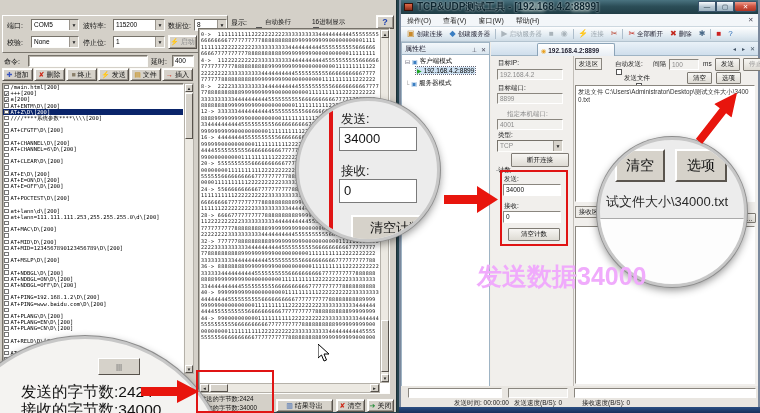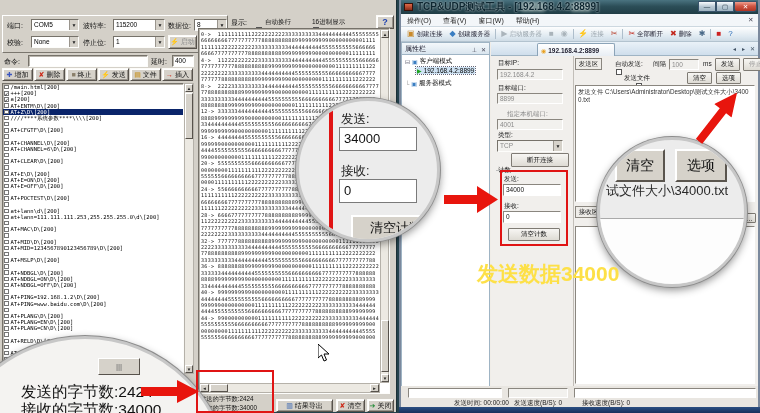--- a/index.html
+++ b/index.html
@@ -55,21 +55,21 @@
   .treerow{display:flex;align-items:center;gap:2px;font-size:6.5px;white-space:nowrap;}
   .btnR{background:linear-gradient(#f7f6f3,#dedbd4);border:1px solid #7f7b74;border-radius:1px;
     display:flex;align-items:center;justify-content:center;font-size:6.5px;color:#111;white-space:nowrap;}
   .inR{background:#f2f1ee;border:1px solid;border-color:#8a867f #fff #fff #8a867f;font-size:6.5px;line-height:9px;color:#8a8a8a;padding-left:2px;white-space:nowrap;overflow:hidden;}
   .lblR{font-size:6.5px;color:#222;white-space:nowrap;}
   .chip{background:#efede9;border:1px solid #8a867f;font-size:6.5px;line-height:10px;text-align:center;color:#222;}
   
   .mag{border-radius:50%;border:3px solid #c7c7c7;box-shadow:0 0 0 1px #8d8d8d,0 3px 9px rgba(0,0,0,.45);
     background:#ececec;overflow:hidden;}
   .redbox{border:2px solid #e01414;}
-  .rednote{font-size:21px;font-weight:bold;color:#fde047;white-space:nowrap;font-family:"Liberation Sans",sans-serif;}
+  .rednote{font-size:25px;font-weight:bold;color:#f0abfc;white-space:nowrap;font-family:"Liberation Sans",sans-serif;}
   .bigbtn{background:#d6d2ca;border:2px solid;border-color:#fff #5a554e #5a554e #fff;display:flex;align-items:center;justify-content:center;font-size:14px;color:#111;}
   .magtxt{font-size:13px;color:#2a2a2a;white-space:nowrap;font-family:"Liberation Sans",sans-serif;}
 </style>
 </head>
 <body>
 
 <div id="stage">
 
   <div class="abs winL" style="left:0;top:1;width:397px;height:412px;">
 
@@ -679,21 +679,21 @@
 
   <div class="abs mag" style="left:-60px;top:336px;width:290px;height:290px;z-index:50;background:#f4f3f1;">
     <div class="abs thumb" style="left:155px;top:19px;width:42px;height:17px;font-size:8px;text-align:center;line-height:15px;color:#666;">|||</div>
     <div class="abs" style="left:78px;top:43px;font-size:15.5px;color:#111;white-space:nowrap;">发送的字节数:2424</div>
     <div class="abs" style="left:78px;top:61px;font-size:15.5px;color:#111;white-space:nowrap;">接收的字节数:34000</div>
   </div>
 
   <div class="abs mag" style="left:597px;top:137px;width:150px;height:150px;z-index:50;">
     <div class="abs bigbtn" style="left:15px;top:9px;width:50px;height:33px;">清空</div>
     <div class="abs bigbtn" style="left:75px;top:9px;width:52px;height:33px;">选项</div>
-    <div class="abs magtxt" style="left:6px;top:42px;">试文件大小\34000.txt</div>
+    <div class="abs magtxt" style="left:6px;top:53px;">试文件大小\34000.txt</div>
     <div class="abs" style="left:0;top:78px;width:150px;height:72px;background:#fdfdfd;border-top:1px solid #aaa;"></div>
   </div>
 
   <div class="abs redbox" style="left:196px;top:370px;width:78px;height:43px;z-index:60;"></div>
   <div class="abs redbox" style="left:500px;top:170px;width:68px;height:76px;z-index:60;"></div>
 
   <svg class="abs" style="left:141px;top:380px;z-index:70;" width="58" height="23" viewBox="0 0 58 23">
     <polygon points="0,7 36,7 36,0 58,11.5 36,23 36,16 0,16" fill="#e8150d"></polygon>
   </svg>
   <svg class="abs" style="left:444px;top:186px;z-index:70;" width="54" height="27" viewBox="0 0 54 27">

